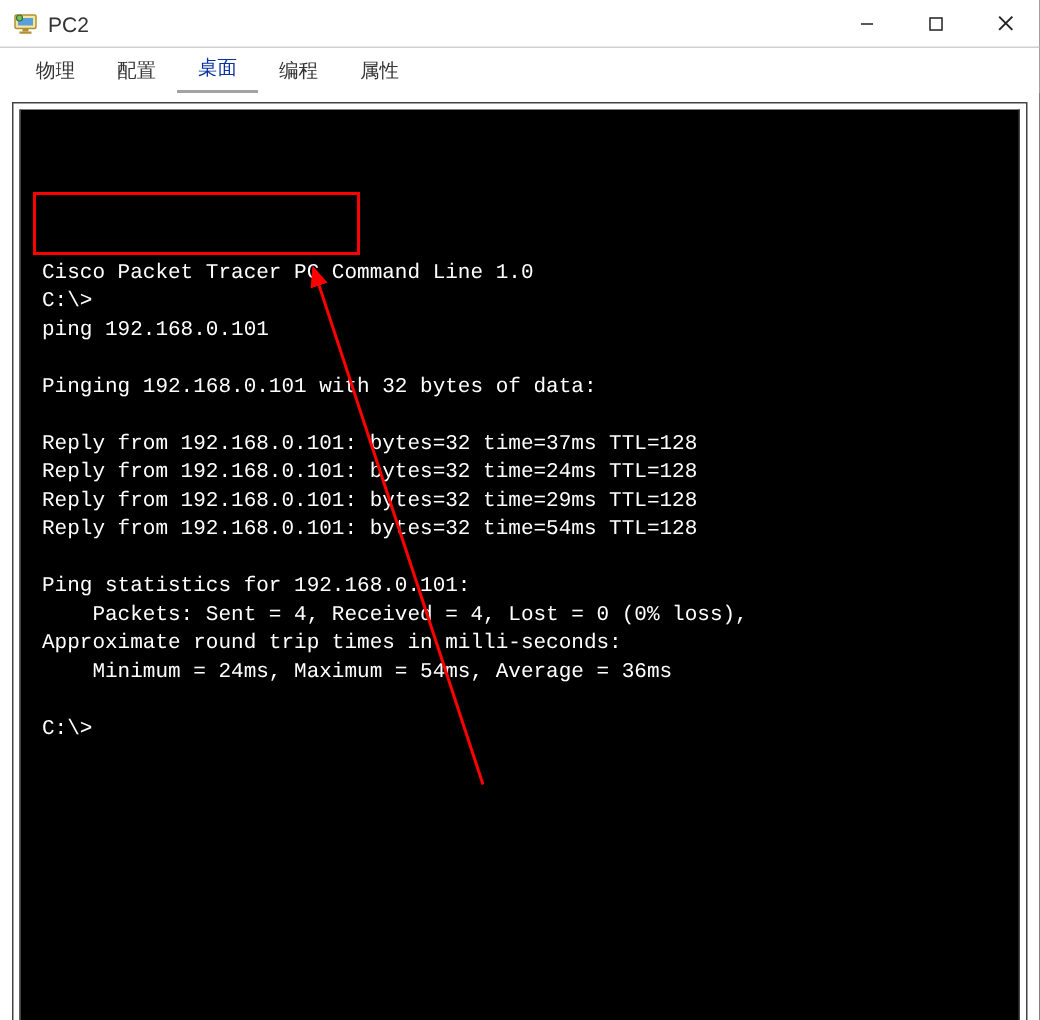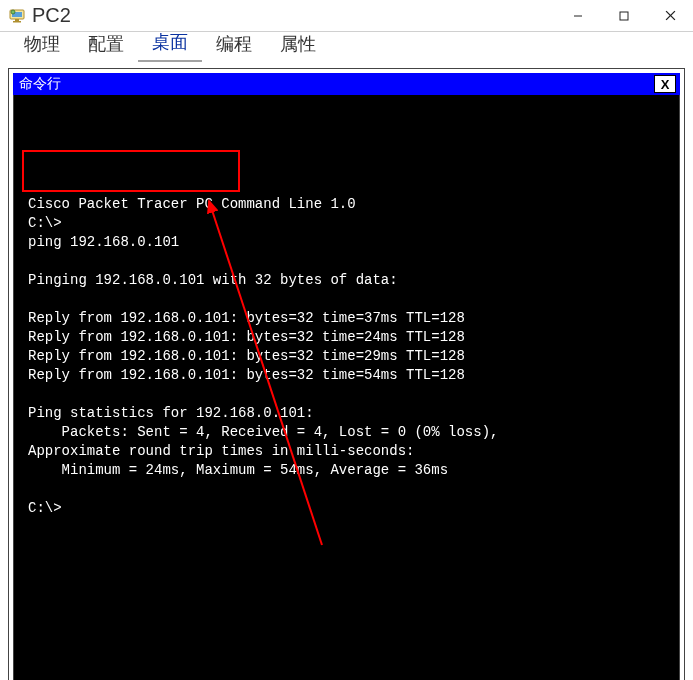--- a/index.html
+++ b/index.html
@@ -18,42 +18,42 @@
     height: 32px;
     padding: 0 0 0 8px;
     border-bottom: 1px solid #d0d0d0;
     background: #fff;
   }
   .titlebar .app-icon {
     width: 18px; height: 18px;
     margin-right: 6px;
   }
   .titlebar .title {
-    font-size: 20px;
+    font-size: 14px;
     color: #333;
     flex: 0 0 auto;
   }
   .titlebar .spacer { flex: 1 1 auto; }
   .win-btn {
     width: 46px; height: 32px;
     display: flex; align-items: center; justify-content: center;
     font-size: 14px;
     color: #222;
   }
   
   .tabbar {
     display: flex;
     align-items: flex-end;
     height: 30px;
     padding: 0 10px;
     background: #fff;
   }
   .tab {
     padding: 4px 14px 6px 14px;
-    font-size: 18px;
+    font-size: 13px;
     color: #333;
     cursor: pointer;
     font-family: Liberation Serif, serif;
   }
   .tab.active {
     color: #0a32a0;
     border-bottom: 2px solid #a3a3a3;
   }
   
   .outer-panel {
@@ -168,25 +168,20 @@
 <div class="tabbar">
   <div class="tab">物理</div>
   <div class="tab">配置</div>
   <div class="tab active">桌面</div>
   <div class="tab">编程</div>
   <div class="tab">属性</div>
 </div>
 
 <div class="outer-panel">
 
-  <div class="cmd-header">
-    <span>命令行</span>
-    <span class="hdr-spacer"></span>
-    <div class="cmd-close-btn">X</div>
-  </div>
 
   <div class="terminal" id="terminal">
     
     
     <div class="line">Cisco Packet Tracer PC Command Line 1.0</div><div class="line">C:\&gt;</div><div class="line">ping 192.168.0.101</div><div class="line">&nbsp;</div><div class="line">Pinging 192.168.0.101 with 32 bytes of data:</div><div class="line">&nbsp;</div><div class="line">Reply from 192.168.0.101: bytes=32 time=37ms TTL=128</div><div class="line">Reply from 192.168.0.101: bytes=32 time=24ms TTL=128</div><div class="line">Reply from 192.168.0.101: bytes=32 time=29ms TTL=128</div><div class="line">Reply from 192.168.0.101: bytes=32 time=54ms TTL=128</div><div class="line">&nbsp;</div><div class="line">Ping statistics for 192.168.0.101:</div><div class="line">    Packets: Sent = 4, Received = 4, Lost = 0 (0% loss),</div><div class="line">Approximate round trip times in milli-seconds:</div><div class="line">    Minimum = 24ms, Maximum = 54ms, Average = 36ms</div><div class="line">&nbsp;</div><div class="line">C:\&gt;</div><div class="red-box" style="left:8px;top:55px;width:218px;height:42px;"></div>
 
     
     <svg class="overlay-svg">
       <defs>
         <marker id="arrowhead" markerWidth="8" markerHeight="8" refX="6" refY="3" orient="auto">

